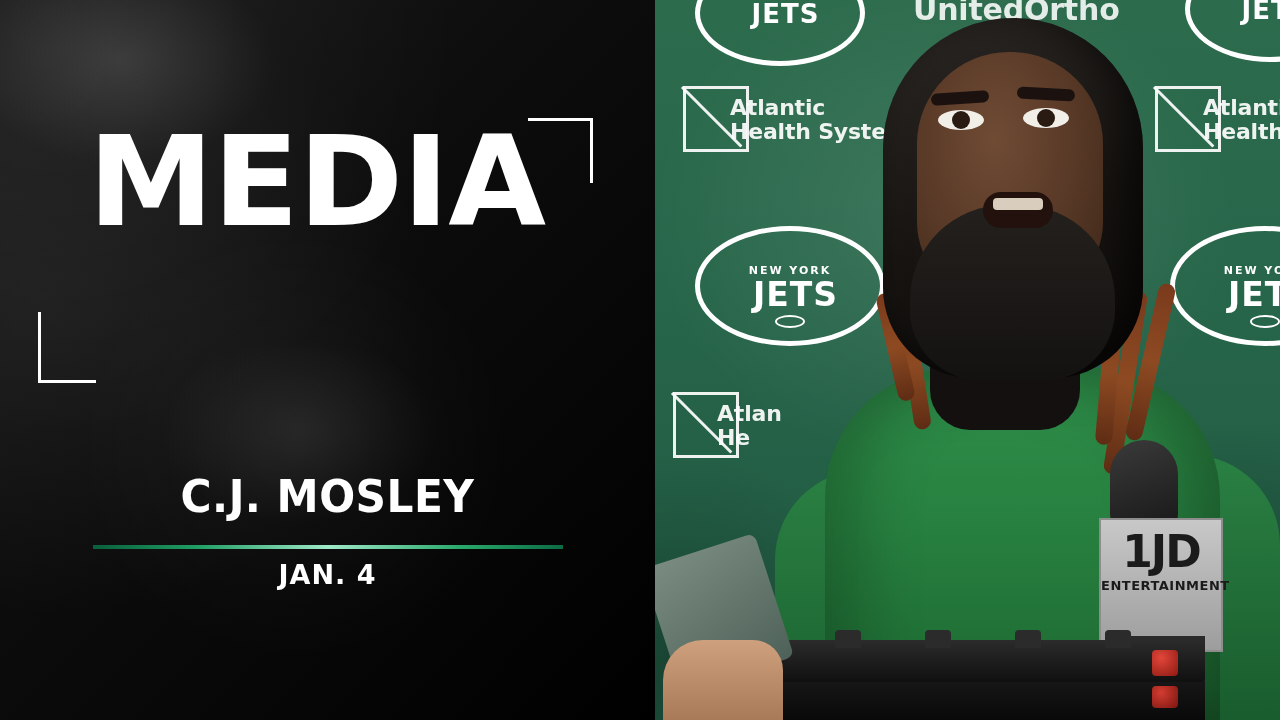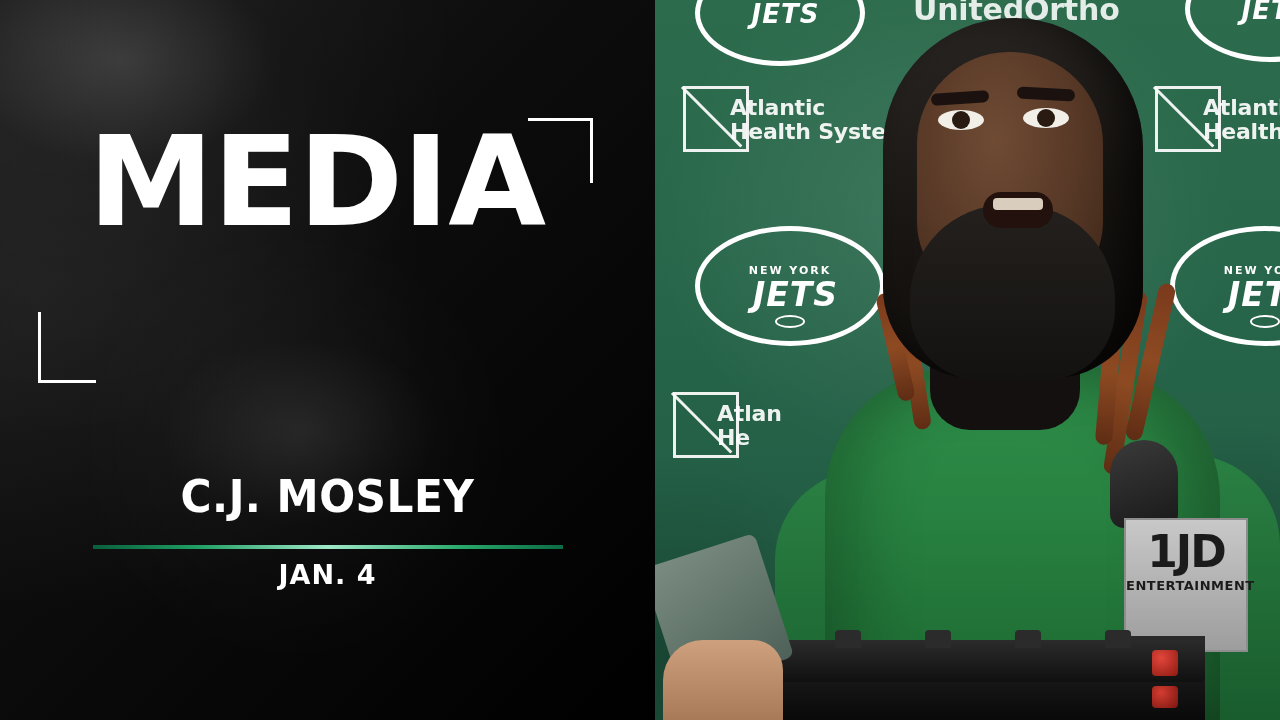--- a/index.html
+++ b/index.html
@@ -190,21 +190,20 @@
   }
   .jets-logo .ny {
     font-size: 11px;
     letter-spacing: 2px;
     margin-top: 21px;
   }
   .jets-logo .jets {
     font-size: 33px;
     letter-spacing: 1px;
     margin-top: 2px;
-    font-style: italic;
     margin-left: 11px;
   }
   .jets-logo .football {
     width: 26px;
     height: 9px;
     border: 2px solid #ffffff;
     border-radius: 50%;
     margin-top: 4px;
   }
 
@@ -330,21 +329,21 @@
   
   .mic-head {
     position: absolute;
     left: 455px; top: 440px;
     width: 68px; height: 88px;
     background: linear-gradient(160deg, #3a3a3a 0%, #191919 100%);
     border-radius: 34px 34px 14px 14px;
   }
   .mic-body {
     position: absolute;
-    left: 469px; top: 518px;
+    left: 444px; top: 518px;
     width: 120px; height: 130px;
     background: linear-gradient(180deg, #c8c8c8 0%, #9d9d9d 100%);
     border: 2px solid #8d8d8d;
   }
   .mic-label-top {
     position: absolute;
     left: 0; right: 0; top: 10px;
     text-align: center;
     font-family: "DejaVu Sans", sans-serif;
     font-weight: 700;

